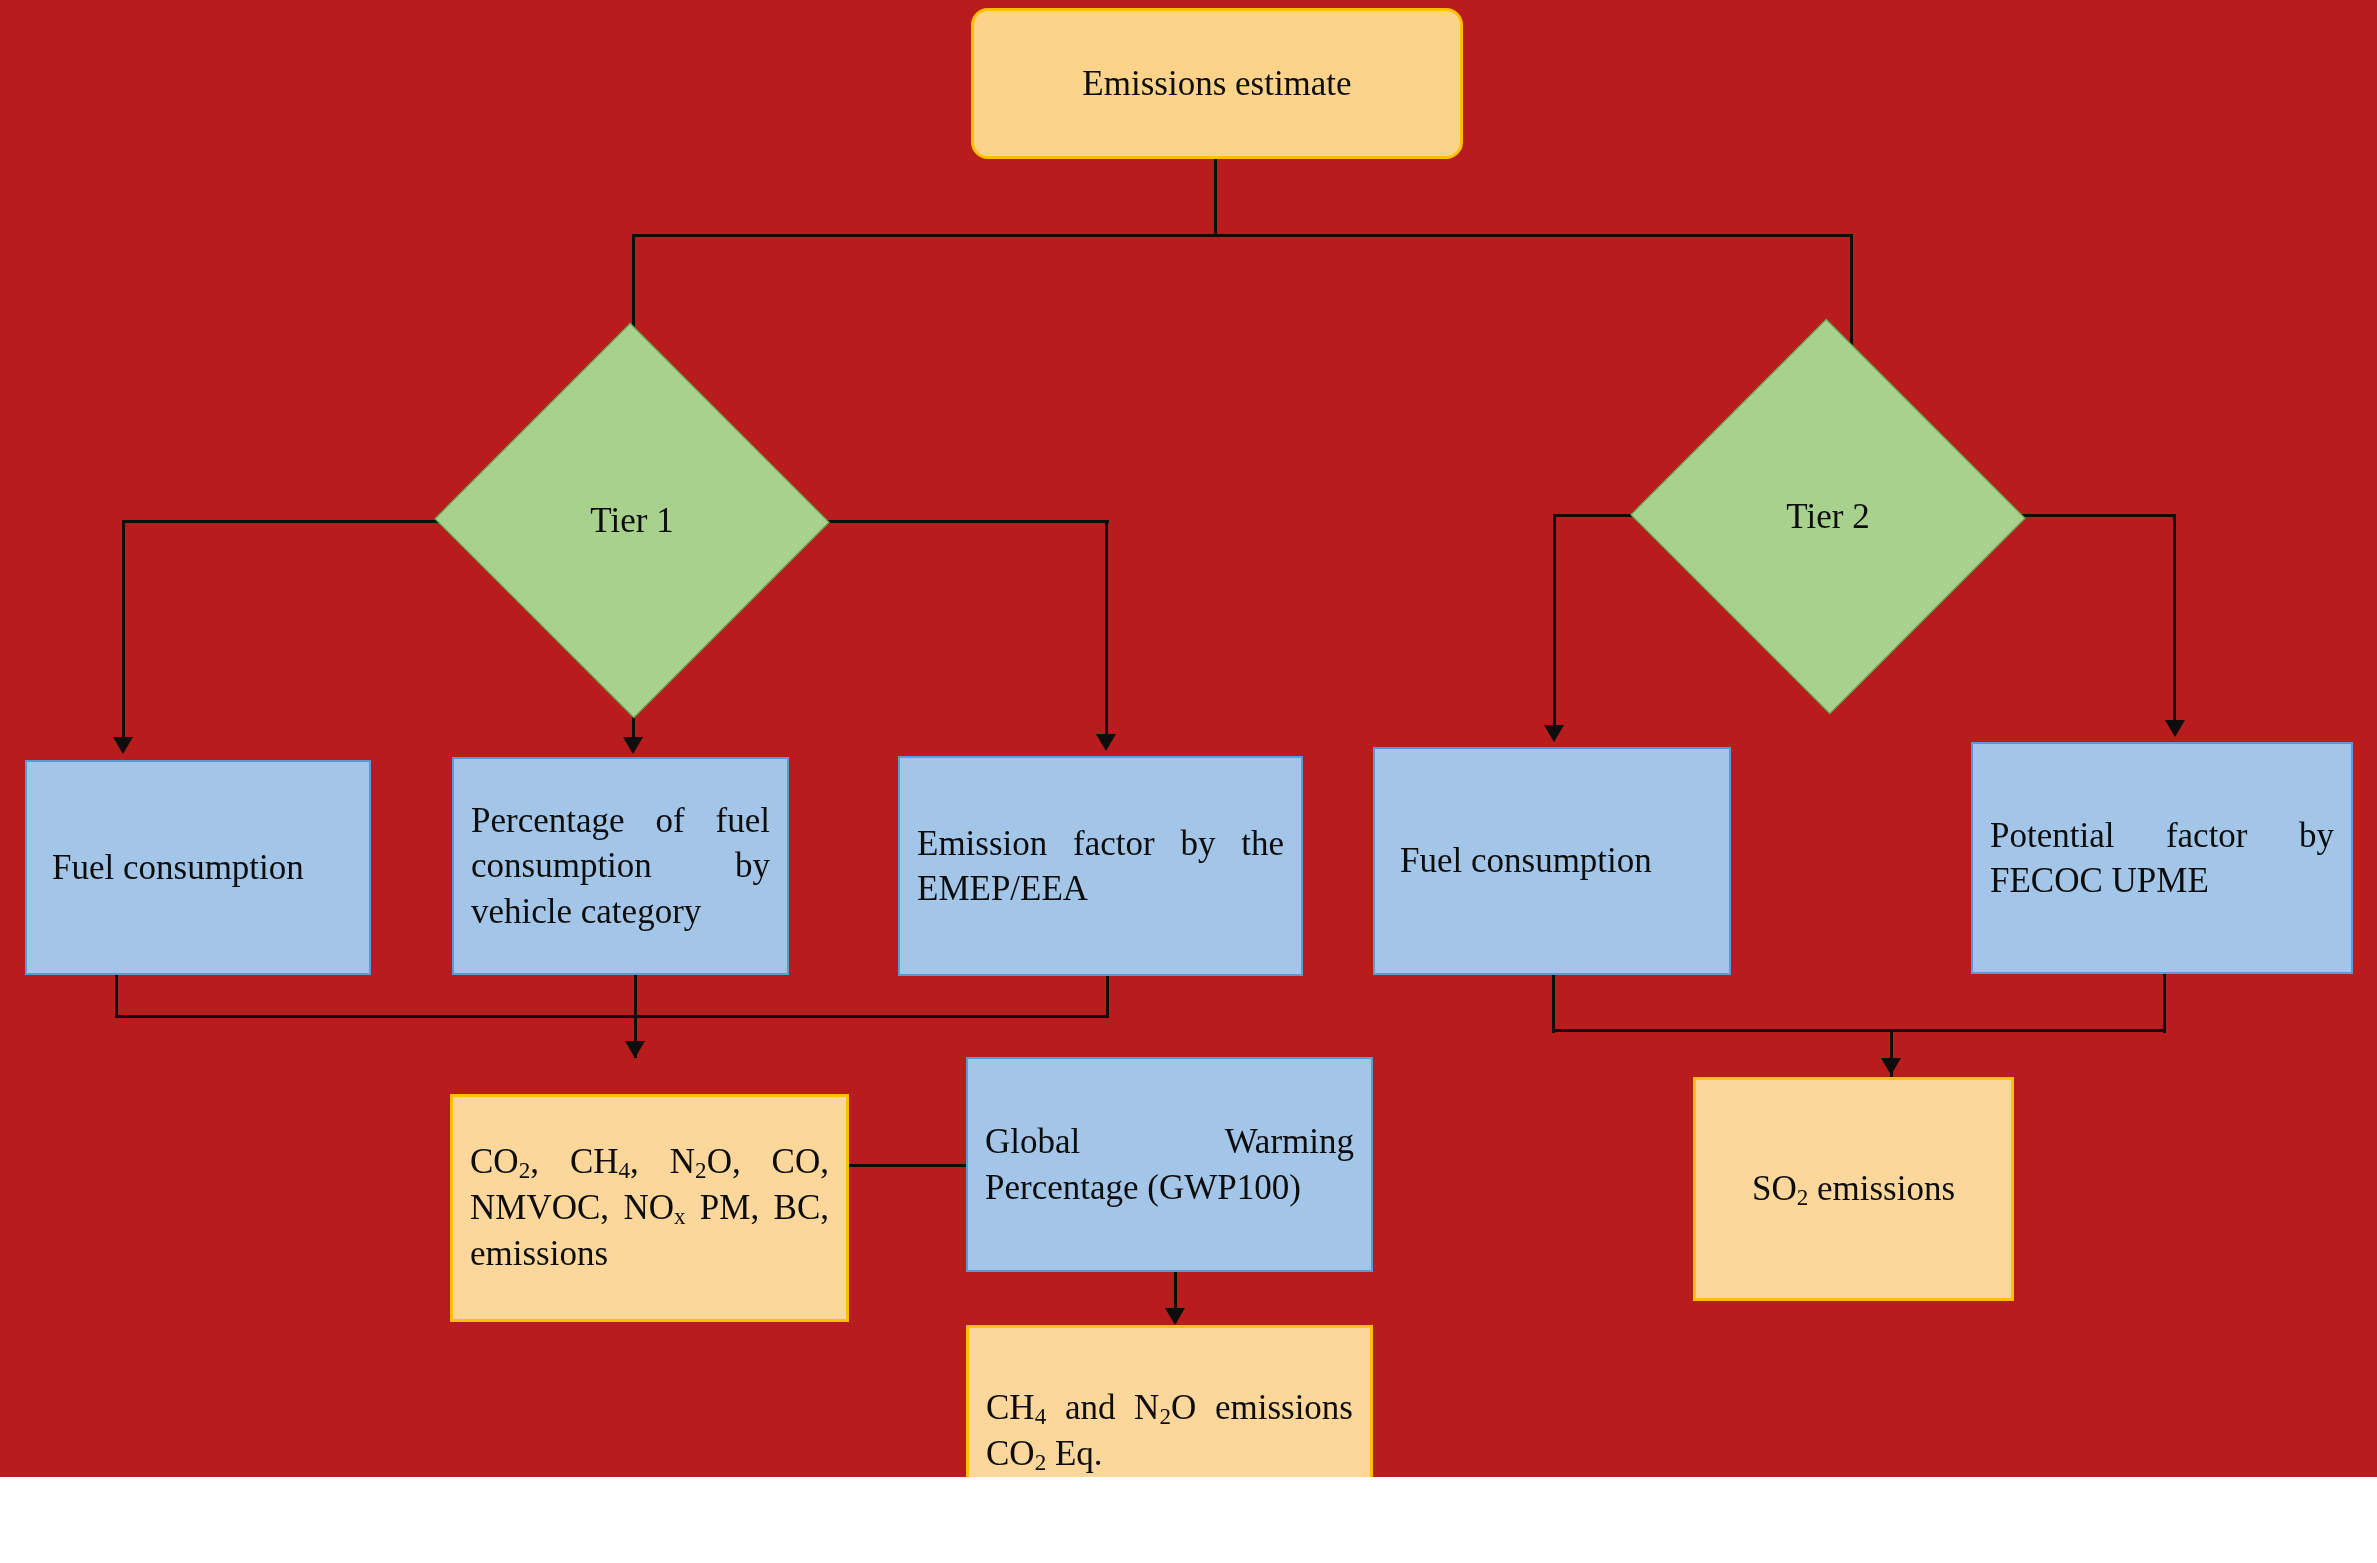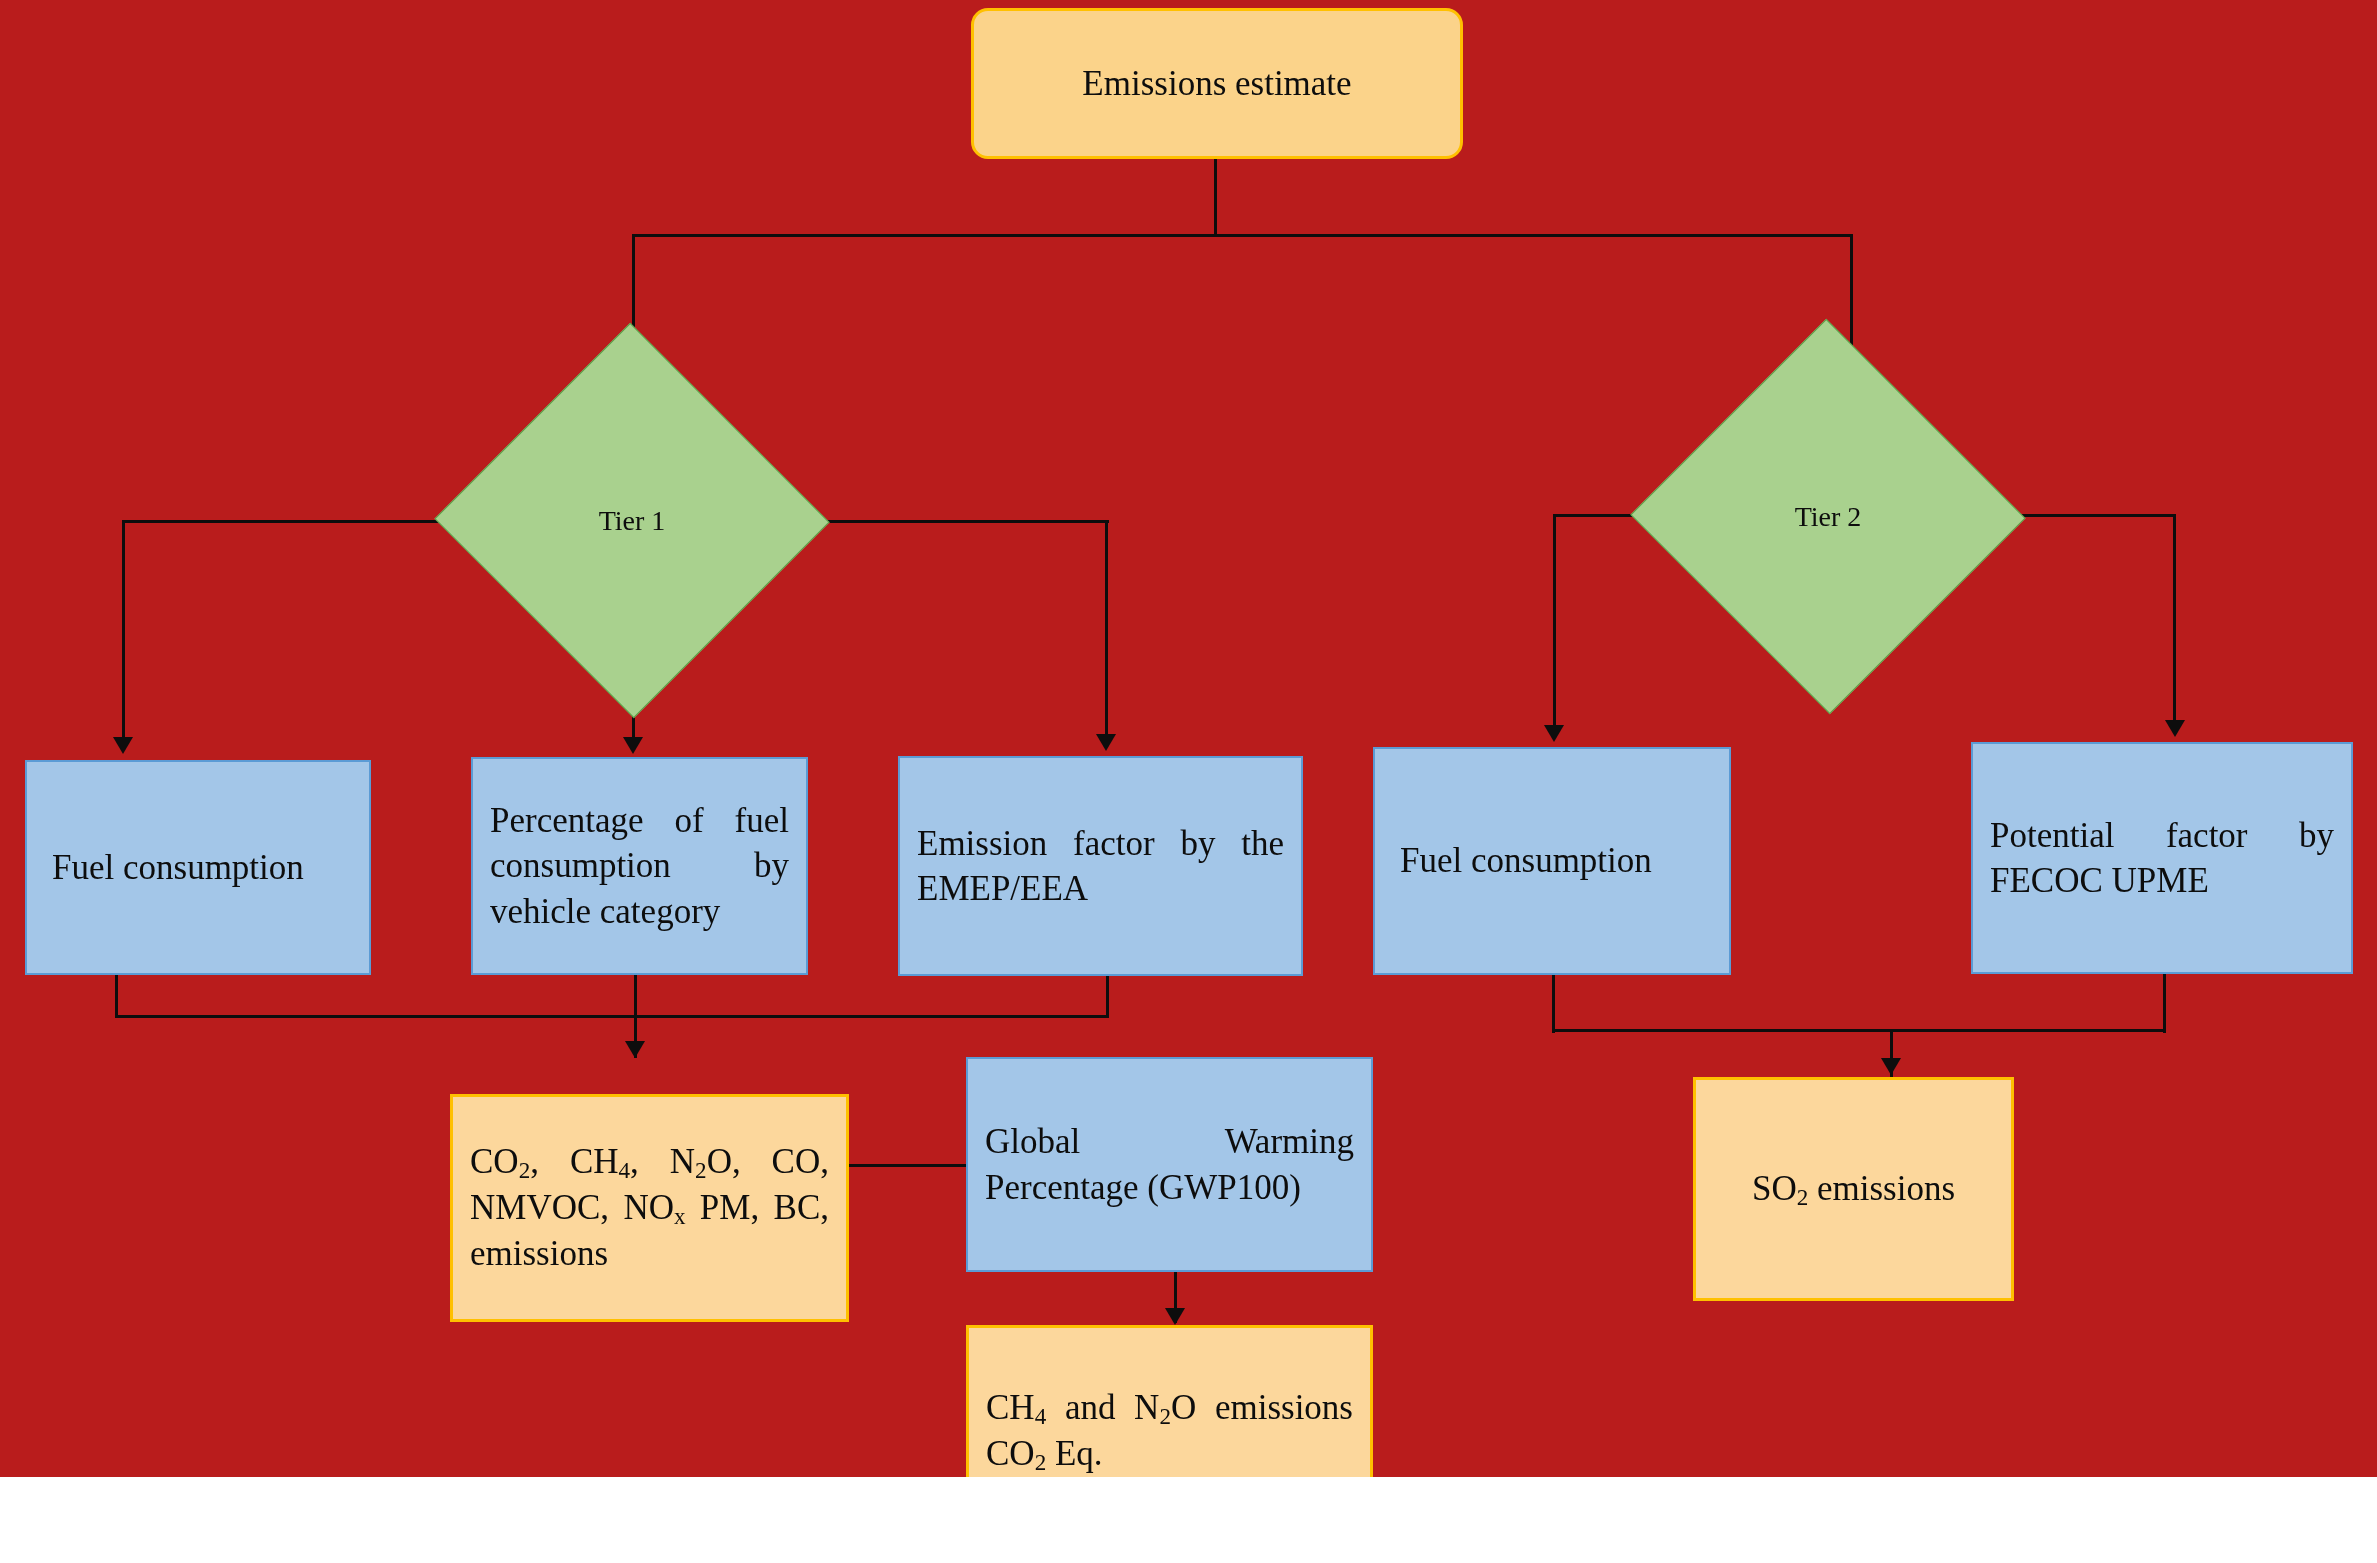--- a/index.html
+++ b/index.html
@@ -61,21 +61,21 @@
     background:#a9d18e;
     border:1.6px solid #5a9e44;
     transform:rotate(45deg);
   }
   .diamond .label{
     position:absolute;
     inset:0;
     display:flex;
     align-items:center;
     justify-content:center;
-    font-size:28px;
+    font-size:35px;
     z-index:4;
   }
 
   
   .ln{
     position:absolute;
     background:#0d0d0d;
     z-index:1;
   }
   .lnh{height:3.1px;}
@@ -148,21 +148,21 @@
 
   <div class="diamond" style="left:1687px;top:378px;width:282px;height:277px;">
     <div class="shape"></div>
     <div class="label">Tier 2</div>
   </div>
 
   <div class="node box-blue pad lft" style="left:25px;top:760px;width:346px;height:215px;">
     <span class="txt">Fuel consumption</span>
   </div>
 
-  <div class="node box-blue pad just" style="left:471px;top:757px;width:337px;height:218px;">
+  <div class="node box-blue pad just" style="left:452px;top:757px;width:337px;height:218px;">
     <span class="txt">Percentage of fuel consumption by vehicle category</span>
   </div>
 
   <div class="node box-blue pad just" style="left:898px;top:756px;width:405px;height:220px;">
     <span class="txt">Emission factor by the EMEP/EEA</span>
   </div>
 
   <div class="node box-blue pad lft" style="left:1373px;top:747px;width:358px;height:228px;">
     <span class="txt">Fuel consumption</span>
   </div>

